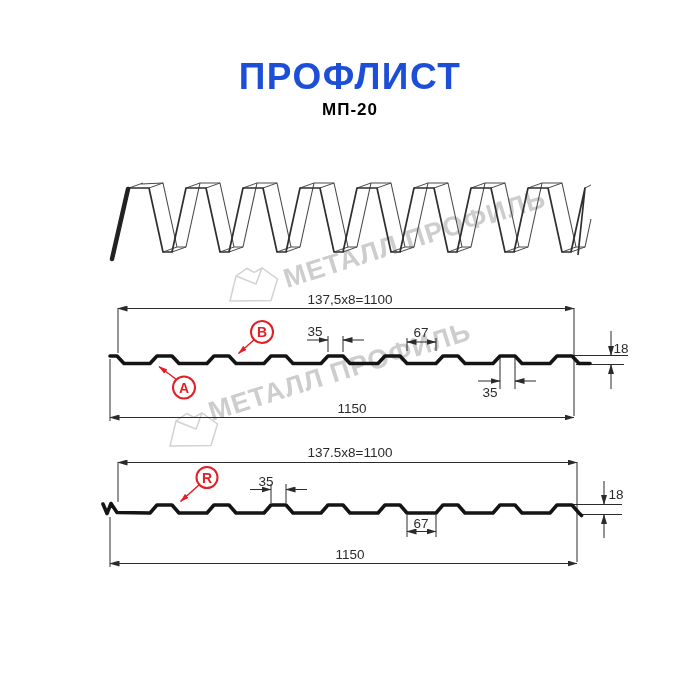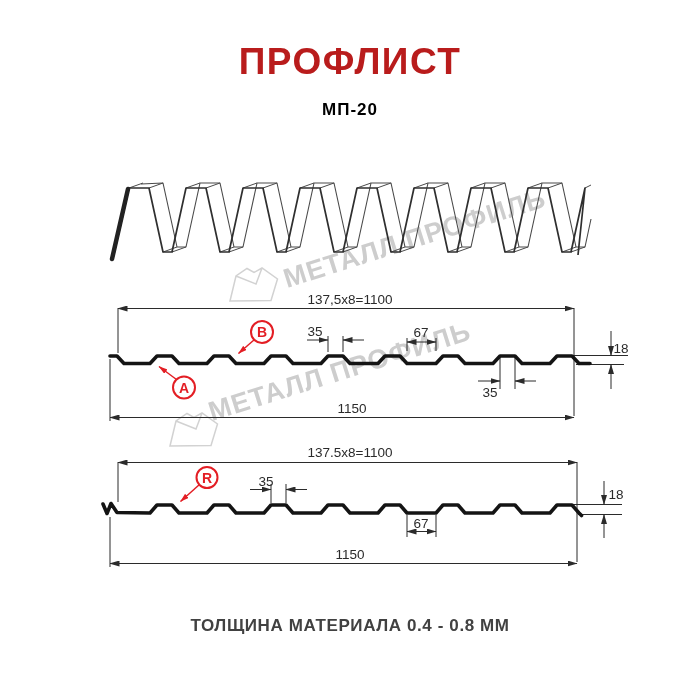--- a/index.html
+++ b/index.html
@@ -1,19 +1,19 @@
 <!DOCTYPE html>
 <html><head>
 <meta charset="utf-8">
 <style>
   html,body{margin:0;padding:0;background:#fff;}
   .page{position:relative;width:700px;height:700px;background:#ffffff;overflow:hidden;
         font-family:"Liberation Sans",sans-serif;}
-  .title{position:absolute;top:41px;left:0;width:700px;text-align:center;
-         font-size:37px;font-weight:700;letter-spacing:1.5px;color:#b91c1c;}
+  .title{position:absolute;top:56px;left:0;width:700px;text-align:center;
+         font-size:37px;font-weight:700;letter-spacing:1.5px;color:#1d4ed8;}
   .subtitle{position:absolute;top:100px;left:0;width:700px;text-align:center;
          font-size:17px;font-weight:700;letter-spacing:1px;color:#000000;}
   .footer{position:absolute;top:616px;left:0;width:700px;text-align:center;
          font-size:17px;font-weight:700;letter-spacing:.6px;color:#414141;}
   svg{position:absolute;top:0;left:0;}
   .dimtxt{font-family:"Liberation Sans",sans-serif;font-size:13.5px;fill:#2b2b2b;}
   .lbltxt{font-family:"Liberation Sans",sans-serif;font-size:14px;font-weight:700;fill:#e31e24;}
   .wmtxt{font-family:"Liberation Sans",sans-serif;font-size:27px;font-weight:700;
          letter-spacing:1px;fill:#cdcdcd;}
   .thin{stroke:#2b2b2b;stroke-width:1;fill:none;}
@@ -121,14 +121,13 @@
       <text class="dimtxt" x="350" y="559" text-anchor="middle">1150</text>
 
       <g>
         <line class="red" x1="199.5" y1="484.5" x2="180.5" y2="501.5" stroke-width="1.5" marker-end="url(#ahr)"></line>
         <circle class="red" cx="207" cy="477.5" r="10.5" stroke-width="2"></circle>
         <text class="lbltxt" x="207" y="482.5" text-anchor="middle" font-size="13">R</text>
       </g>
     </g>
   </svg>
 
-  <div class="footer">ТОЛЩИНА МАТЕРИАЛА 0.4 - 0.8 ММ</div>
 </div>
 
 </body></html>

